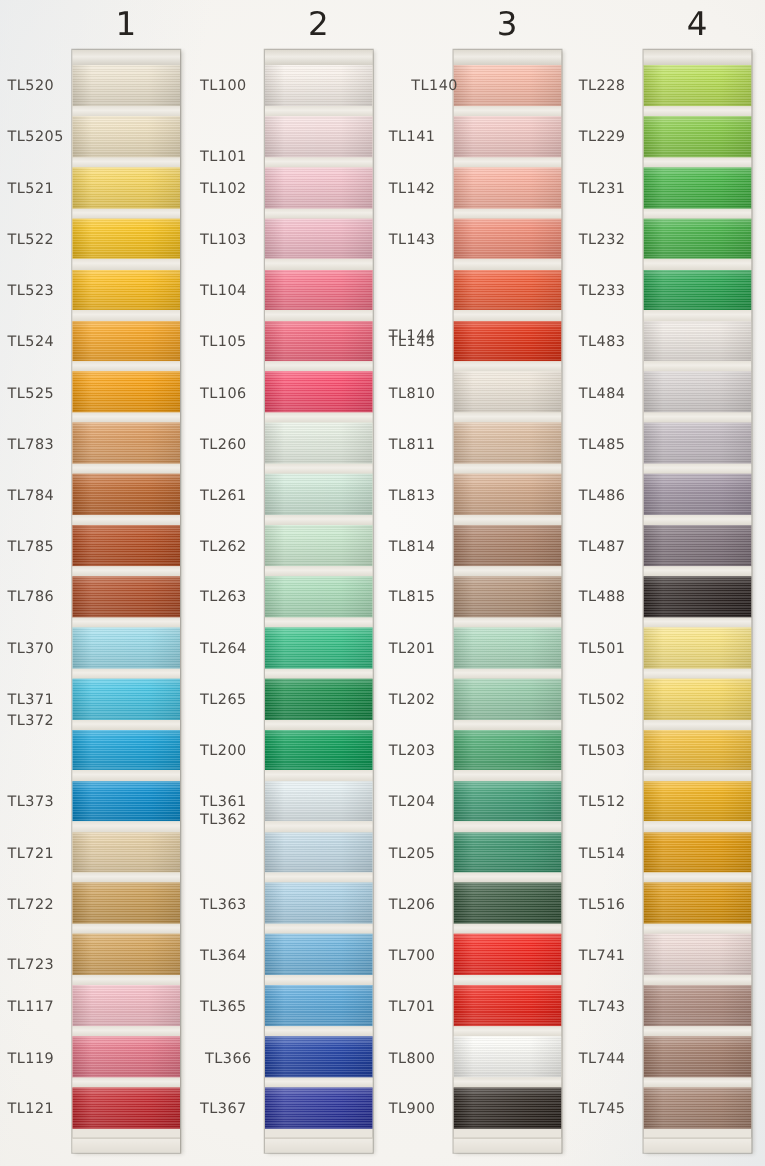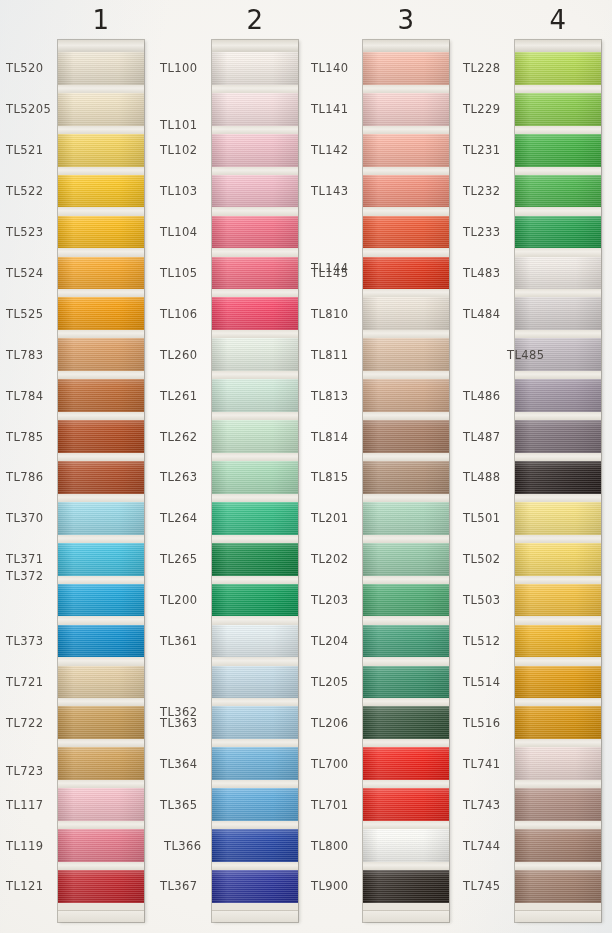--- a/index.html
+++ b/index.html
@@ -353,21 +353,21 @@
       <div class="label" style="left: 160px; top: 265.886px;">TL105</div>
       <div class="label" style="left: 160px; top: 306.79px;">TL106</div>
       <div class="label" style="left: 160px; top: 347.695px;">TL260</div>
       <div class="label" style="left: 160px; top: 388.6px;">TL261</div>
       <div class="label" style="left: 160px; top: 429.505px;">TL262</div>
       <div class="label" style="left: 160px; top: 470.41px;">TL263</div>
       <div class="label" style="left: 160px; top: 511.314px;">TL264</div>
       <div class="label" style="left: 160px; top: 552.219px;">TL265</div>
       <div class="label" style="left: 160px; top: 593.124px;">TL200</div>
       <div class="label" style="left: 160px; top: 634.029px;">TL361</div>
-      <div class="label" style="left: 160px; top: 705px;">TL362</div>
+      <div class="label" style="left: 160px; top: 648px;">TL362</div>
       <div class="label" style="left: 160px; top: 715.838px;">TL363</div>
       <div class="label" style="left: 160px; top: 756.743px;">TL364</div>
       <div class="label" style="left: 160px; top: 797.648px;">TL365</div>
       <div class="label" style="left: 164px; top: 838.552px;">TL366</div>
       <div class="label" style="left: 160px; top: 879.457px;">TL367</div>
     </div>
     <div class="column" style="left: 0px; width: 612px;">
       <div class="col-number" style="left: 343px; width: 126px;">3</div>
       <div class="card" style="left: 363px; top: 40px; width: 86px; height: 882px;">
         <div class="card-top"></div>
@@ -451,21 +451,21 @@
           <div class="gap" style="top: 769.01px; height: 8.18095px;"></div>
           <div class="skein" title="TL800" style="top: 777.19px; height: 32.7238px; background: rgb(251, 251, 247);">
             <div class="thread"></div>
           </div>
           <div class="gap" style="top: 809.914px; height: 8.18095px;"></div>
           <div class="skein" title="TL900" style="top: 818.095px; height: 32.7238px; background: rgb(42, 35, 29);">
             <div class="thread"></div>
           </div>
         </div>
       </div>
-      <div class="label" style="left: 311px; top: 61.3619px;">TL140</div>
+      <div class="label" style="left: 329px; top: 61.3619px;">TL140</div>
       <div class="label" style="left: 311px; top: 102.267px;">TL141</div>
       <div class="label" style="left: 311px; top: 143.171px;">TL142</div>
       <div class="label" style="left: 311px; top: 184.076px;">TL143</div>
       <div class="label" style="left: 311px; top: 224.981px; margin-top: 36px;">TL144</div>
       <div class="label" style="left: 311px; top: 265.886px;">TL145</div>
       <div class="label" style="left: 311px; top: 306.79px;">TL810</div>
       <div class="label" style="left: 311px; top: 347.695px;">TL811</div>
       <div class="label" style="left: 311px; top: 388.6px;">TL813</div>
       <div class="label" style="left: 311px; top: 429.505px;">TL814</div>
       <div class="label" style="left: 311px; top: 470.41px;">TL815</div>
@@ -571,21 +571,21 @@
           </div>
         </div>
       </div>
       <div class="label" style="left: 463px; top: 61.3619px;">TL228</div>
       <div class="label" style="left: 463px; top: 102.267px;">TL229</div>
       <div class="label" style="left: 463px; top: 143.171px;">TL231</div>
       <div class="label" style="left: 463px; top: 184.076px;">TL232</div>
       <div class="label" style="left: 463px; top: 224.981px;">TL233</div>
       <div class="label" style="left: 463px; top: 265.886px;">TL483</div>
       <div class="label" style="left: 463px; top: 306.79px;">TL484</div>
-      <div class="label" style="left: 463px; top: 347.695px; margin-left: 44px;">TL485</div>
+      <div class="label" style="left: 463px; top: 347.695px;">TL485</div>
       <div class="label" style="left: 463px; top: 388.6px;">TL486</div>
       <div class="label" style="left: 463px; top: 429.505px;">TL487</div>
       <div class="label" style="left: 463px; top: 470.41px;">TL488</div>
       <div class="label" style="left: 463px; top: 511.314px;">TL501</div>
       <div class="label" style="left: 463px; top: 552.219px;">TL502</div>
       <div class="label" style="left: 463px; top: 593.124px;">TL503</div>
       <div class="label" style="left: 463px; top: 634.029px;">TL512</div>
       <div class="label" style="left: 463px; top: 674.933px;">TL514</div>
       <div class="label" style="left: 463px; top: 715.838px;">TL516</div>
       <div class="label" style="left: 463px; top: 756.743px;">TL741</div>

